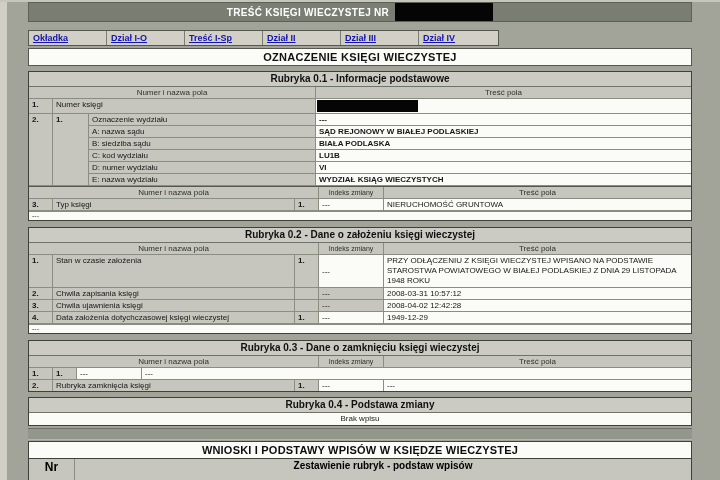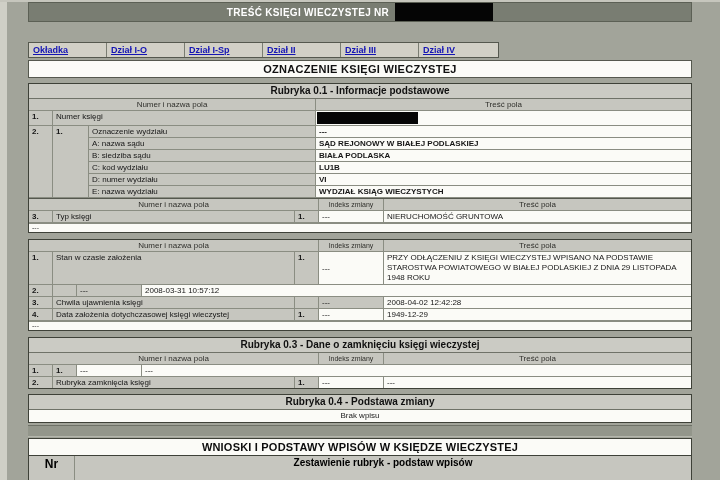--- a/index.html
+++ b/index.html
@@ -16,21 +16,21 @@
 
   
   .topbar{
     height:18px;background:#797d72;border:1px solid #5c6055;
     display:flex;align-items:center;justify-content:center;
     color:#ffffff;font-weight:bold;font-size:10px;letter-spacing:.3px;
   }
   .topbar .redact{width:98px;height:18px;background:#050505;margin-left:6px;}
 
   
-  .tabs{display:flex;margin-top:20px;width:469px;border:1px solid #55584e;background:#d2d0c6;}
+  .tabs{display:flex;margin-top:8px;width:469px;border:1px solid #55584e;background:#d2d0c6;}
   .tab{
     width:78px;box-sizing:border-box;border-right:1px solid #7a7d72;
     padding:2px 3px 2px 4px;font-size:9px;font-weight:bold;
     color:#1414b4;text-decoration:underline;cursor:pointer;white-space:nowrap;
     background:#d2d0c6;
   }
   .tab:last-child{border-right:none;}
 
   
   .banner{
@@ -99,21 +99,21 @@
   <div class="content">
 
     <div class="topbar">
       <span>TREŚĆ KSIĘGI WIECZYSTEJ NR</span>
       <span class="redact"></span>
     </div>
 
     <div class="tabs">
       <div class="tab">Okładka</div>
       <div class="tab">Dział I-O</div>
-      <div class="tab">Dział I-Sp</div>
+      <div class="tab">Treść I-Sp</div>
       <div class="tab">Dział II</div>
       <div class="tab">Dział III</div>
       <div class="tab">Dział IV</div>
     </div>
 
     <div class="banner">OZNACZENIE KSIĘGI WIECZYSTEJ</div>
 
     <div class="tbl mt5">
       <div class="ttl">Rubryka 0.1 - Informacje podstawowe</div>
 
@@ -174,37 +174,39 @@
         <div class="cell gray c-label">Typ księgi</div>
         <div class="cell gray c-sub2">1.</div>
         <div class="cell white c-idx">---</div>
         <div class="cell white c-val">NIERUCHOMOŚĆ GRUNTOWA</div>
       </div>
 
       <div class="dots-row">---</div>
     </div>
 
     <div class="tbl mt6">
+      <div class="ttl">Rubryka 0.2 - Dane o założeniu księgi wieczystej</div>
 
       <div class="row hdr">
         <div class="cell gray c-namehdr">Numer i nazwa pola</div>
         <div class="cell gray c-idx-hdr">Indeks zmiany</div>
         <div class="cell gray c-val plain">Treść pola</div>
       </div>
 
       <div class="row">
         <div class="cell gray c-num">1.</div>
         <div class="cell gray c-label">Stan w czasie założenia</div>
         <div class="cell gray c-sub2">1.</div>
         <div class="cell white c-idx idx-center">---</div>
         <div class="cell white c-val wrap">PRZY ODŁĄCZENIU Z KSIĘGI WIECZYSTEJ WPISANO NA PODSTAWIE STAROSTWA POWIATOWEGO W BIAŁEJ PODLASKIEJ Z DNIA 29 LISTOPADA 1948 ROKU</div>
       </div>
 
       <div class="row">
         <div class="cell gray c-num">2.</div>
+        <div class="cell gray c-label">Chwila zapisania księgi</div>
         <div class="cell gray c-sub2"></div>
         <div class="cell gray c-idx plain">---</div>
         <div class="cell white c-val">2008-03-31 10:57:12</div>
       </div>
 
       <div class="row">
         <div class="cell gray c-num">3.</div>
         <div class="cell gray c-label">Chwila ujawnienia księgi</div>
         <div class="cell gray c-sub2"></div>
         <div class="cell gray c-idx plain">---</div>

